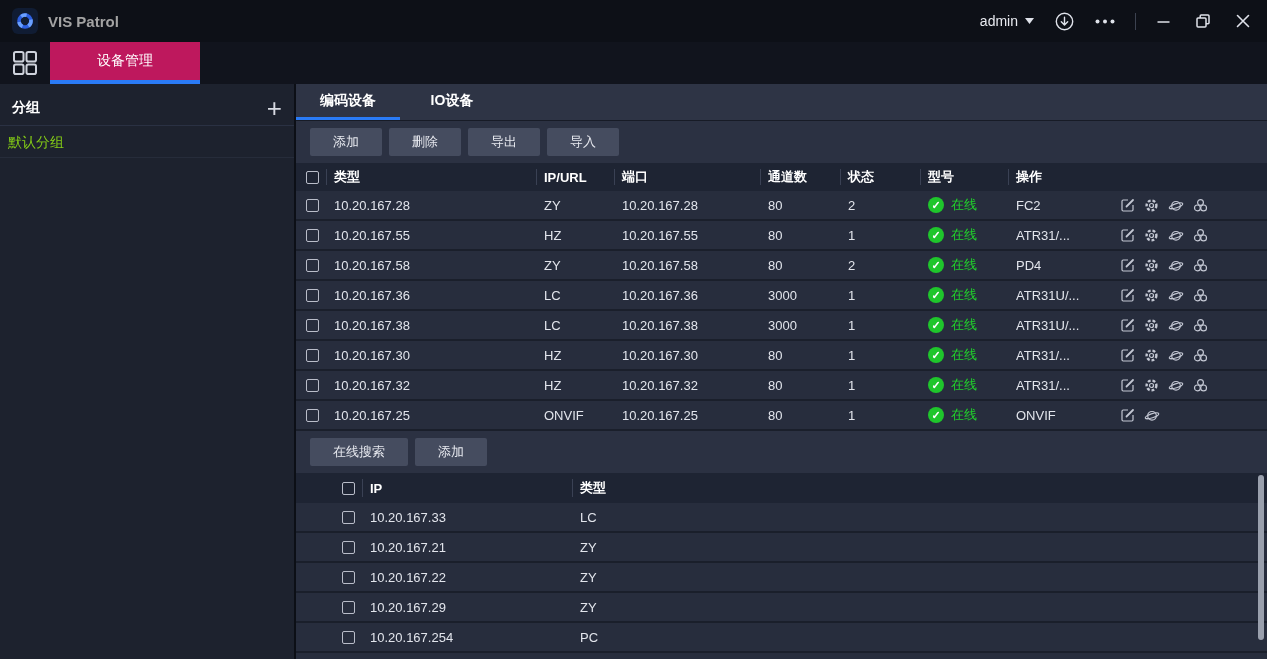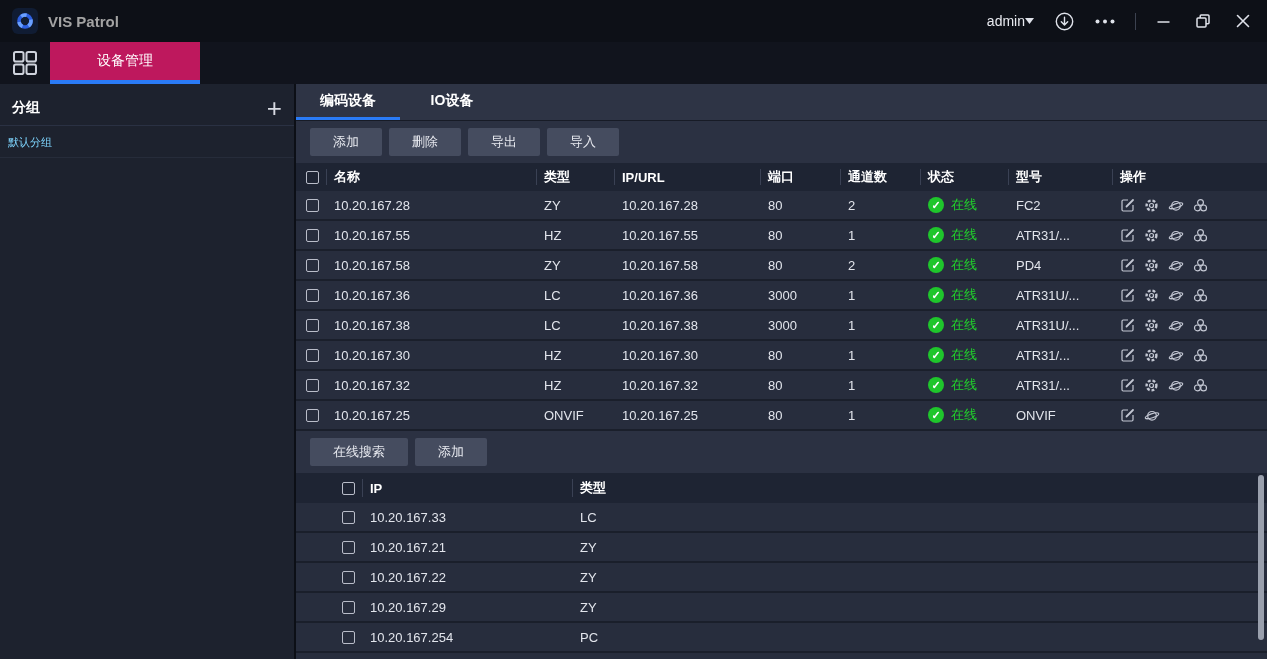--- a/index.html
+++ b/index.html
@@ -7,37 +7,37 @@
   .app {
     width:1267px; height:659px; overflow:hidden; position:relative;
     font-family:"Liberation Sans", sans-serif; color:#e2e5ec; background:#272d3d;
   }
   
   .titlebar { height:42px; background:#0d1017; display:flex; align-items:center; justify-content:space-between; padding:0 16px 0 12px; }
   .tb-left { display:flex; align-items:center; }
   .logo { width:26px; height:26px; display:block; }
   .app-title { margin-left:10px; font-weight:bold; font-size:15px; color:#a3a3a3; }
   .tb-right { display:flex; align-items:center; gap:20px; }
-  .user-menu { display:flex; align-items:center; font-size:14px; color:#e8eaf0; cursor:default; }
+  .user-menu { display:flex; align-items:center; gap:7px; font-size:14px; color:#e8eaf0; cursor:default; }
   .tb-icon { display:flex; align-items:center; justify-content:center; }
   .tb-divider { width:1px; height:17px; background:#3c4250; }
   .win-controls { display:flex; align-items:center; gap:24px; }
   
   .tabstrip { height:42px; background:#11141d; display:flex; align-items:stretch; }
   .grid-btn { align-self:center; margin-left:12px; width:26px; height:26px; }
   .app-tab { margin-left:12px; width:150px; background:#be185d; color:#fff; font-size:14px;
     display:flex; align-items:center; justify-content:center; border-bottom:4px solid #2a7bf6; }
   
   .body { display:flex; height:575px; }
   .sidebar { width:296px; background:#1d222e; border-right:2px solid #0c0f16; flex:none; }
   .sidebar-header { height:35px; display:flex; align-items:center; justify-content:space-between;
     padding:0 12px; border-bottom:1px solid #2a3143;margin-top:7px; }
   .sidebar-title { font-weight:bold; font-size:14px; color:#ffffff; }
   .plus-btn { font-size:26px; font-weight:200; color:#d7dae2; line-height:20px; cursor:default; }
-  .sidebar-item { height:32px; line-height:32px; padding:0 8px; font-size:11px; color:#7dd3fc; border-bottom:1px solid #262c3a; }
+  .sidebar-item { height:32px; line-height:32px; padding:0 8px; font-size:14px; color:#84cc16; border-bottom:1px solid #262c3a; }
   
   .main { flex:1; display:flex; flex-direction:column; background:#272d3d; position:relative; overflow:hidden; }
   .dev-tabs { height:37px; background:#2e3445; display:flex; border-bottom:1px solid #171b26; flex:none; }
   .dev-tab { width:104px; display:flex; align-items:center; justify-content:center; font-size:14px; font-weight:bold;
     color:#ffffff; border-bottom:3px solid transparent; }
   .dev-tab.active { border-bottom-color:#2a7bf6; }
   .toolbar { height:42px; background:#2b3142; display:flex; align-items:center; padding:0 14px; gap:7px; flex:none; }
   .btn { background:#454c5f; color:#e8eaf0; font-size:13px; height:28px; padding:0 23px; border:none; border-radius:2px;
     font-family:"Liberation Sans", sans-serif; cursor:default; }
   
@@ -149,21 +149,20 @@
           <button class="btn">删除</button>
           <button class="btn">导出</button>
           <button class="btn">导入</button>
         </div>
 
       <div id="device-table">
           <div class="thead t1">
             <div class="th" style="padding-left: 0px;">
               <span class="cb"></span>
             </div>
-            <div class="th">名称</div>
             <div class="th">类型</div>
             <div class="th">IP/URL</div>
             <div class="th">端口</div>
             <div class="th">通道数</div>
             <div class="th">状态</div>
             <div class="th">型号</div>
             <div class="th">操作</div>
           </div>
           <div class="trow t1">
             <div class="td" style="padding-left: 0px;">

